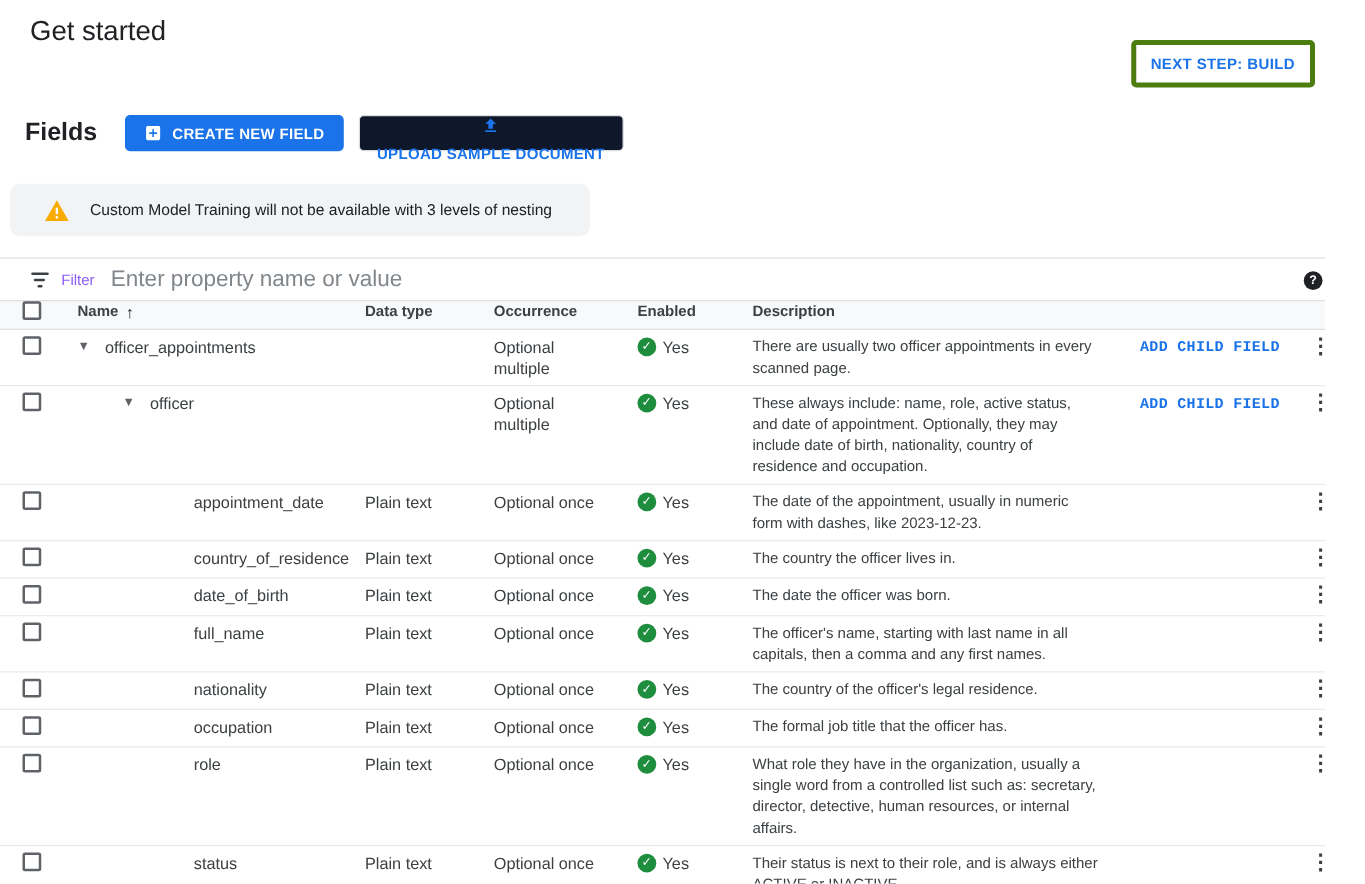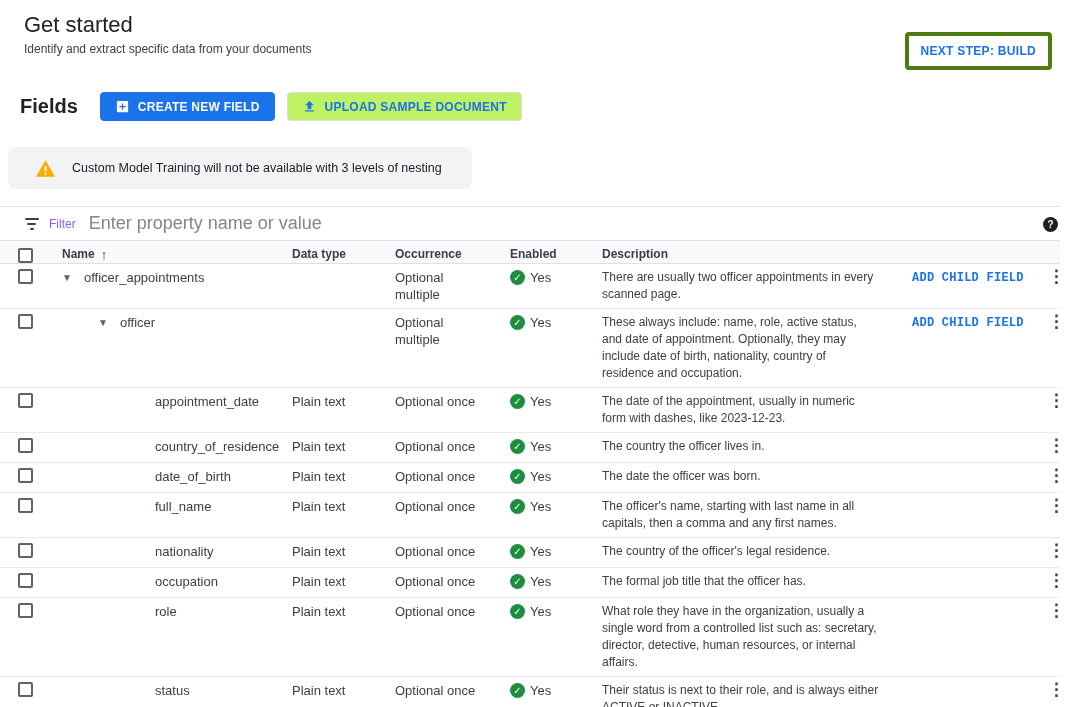--- a/index.html
+++ b/index.html
@@ -11,41 +11,41 @@
   .page-header { display:flex; justify-content:space-between; align-items:flex-start; padding:12px 8px 0 24px; }
   .ph-title { font-size:22px; font-weight:400; color:#202124; }
   .ph-sub { font-size:12px; color:#3c4043; margin-top:4px; }
   .next-btn { margin-top:20px; background:#fff; border:4px solid #4d7c0f; border-radius:4px; color:#1a73e8; font-family:inherit; font-size:12px; font-weight:700; letter-spacing:.3px; padding:8px 12px; cursor:pointer; white-space:nowrap; }
 
   
   .fields-bar { display:flex; align-items:center; margin:22px 0 0 20px; }
   .fields-title { font-size:20px; font-weight:700; color:#202124; margin-right:22px; }
   .btn { display:inline-flex; align-items:center; gap:8px; height:29px; border-radius:4px; font-family:inherit; font-size:12px; font-weight:700; letter-spacing:.25px; padding:0 14px; cursor:pointer; }
   .btn-primary { background:#1a73e8; border:1px solid #1a73e8; color:#fff; margin-right:12px; }
-  .btn-secondary { background:#bef264; border:1px solid #dadce0; color:#1a73e8; }
+  .btn-secondary { background:#0f172a; border:1px solid #dadce0; color:#1a73e8;flex-direction:column; }
   .btn svg { flex:none; }
 
   
   .warning { margin:26px 0 12px 8px; width:464px; height:42px; background:#f1f3f4; border-radius:8px; display:flex; align-items:center; gap:17px; padding:0 30px 0 28px; }
   .warning-text { font-size:12.5px; color:#202124; }
 
   
   .filter-row { margin-top:17px; border-top:1px solid #e0e0e0; height:34px; display:flex; align-items:center; gap:10px; padding:0 24px; position:relative; }
   .filter-icon { display:flex; flex-direction:column; gap:3px; width:15px; align-items:center; }
   .filter-icon i { display:block; height:2px; background:#3c4043; border-radius:1px; }
   .filter-icon i:nth-child(1){ width:14px; } .filter-icon i:nth-child(2){ width:9px; } .filter-icon i:nth-child(3){ width:4px; }
   .filter-label { font-size:12px; font-weight:500; color:#8b5cf6; }
   .filter-input { border:none; outline:none; background:transparent; font-family:inherit; font-size:18px; color:#a16207; width:640px; margin-left:3px; }
   .filter-input::placeholder { color:#80868b; }
   .help-icon { position:absolute; right:2px; top:10px; width:15px; height:15px; border-radius:50%; background:#202124; color:#fff; font-size:10px; font-weight:700; display:flex; align-items:center; justify-content:center; cursor:pointer; }
 
   
   .thead, .trow { display:grid; grid-template-columns:60px 232px 103px 115px 92px 286px 130px 74px; }
   .thead { background:#f8f9fa; border-top:1px solid #e0e0e0; border-bottom:1px solid #e0e0e0; height:24px; }
-  .thead .cell { display:flex; align-items:flex-end; padding-top:0; padding-bottom:0; font-size:12px; font-weight:700; color:#3c4043; }
+  .thead .cell { display:flex; align-items:flex-start; padding-top:0; padding-bottom:0; font-size:12px; font-weight:700; color:#3c4043; }
   .sort { margin-left:6px; font-size:13px; font-weight:700; color:#202124; }
   .trow { border-bottom:1px solid #e8eaed; align-items:start; }
   .cell { padding:5px 0; font-size:13px; line-height:17px; color:#3c4043; }
   .c-check { padding-left:18px; }
   .checkbox { display:inline-block; width:15px; height:15px; border:2px solid #5f6368; border-radius:2px; background:#fff; cursor:pointer; }
   .c-name { display:flex; align-items:flex-start; }
   .chevron { display:inline-block; width:22px; flex:none; font-size:10px; line-height:17px; color:#5f6368; cursor:pointer; }
   .fname { font-size:13px; color:#3c4043; }
   .c-occ { padding-right:20px; }
   .c-enabled { display:flex; gap:5px; align-items:flex-start; }
@@ -57,21 +57,20 @@
   .kebab { font-size:17px; line-height:16px; color:#3c4043; font-weight:700; cursor:pointer; }
 </style>
 </head>
 <body>
 
 <div class="app">
 
   <div class="page-header">
     <div>
       <div class="ph-title">Get started</div>
-      <div class="ph-sub">Identify and extract specific data from your documents</div>
     </div>
     <button class="next-btn">NEXT STEP: BUILD</button>
   </div>
 
   <div class="fields-bar">
     <div class="fields-title">Fields</div>
     <button class="btn btn-primary">
       <span style="display:inline-flex;">
         <svg width="15" height="15" viewBox="0 0 24 24" fill="#ffffff">
             <path d="M19 3H5c-1.1 0-2 .9-2 2v14c0 1.1.9 2 2 2h14c1.1 0 2-.9 2-2V5c0-1.1-.9-2-2-2zm-2 10h-4v4h-2v-4H7v-2h4V7h2v4h4v2z"></path>

